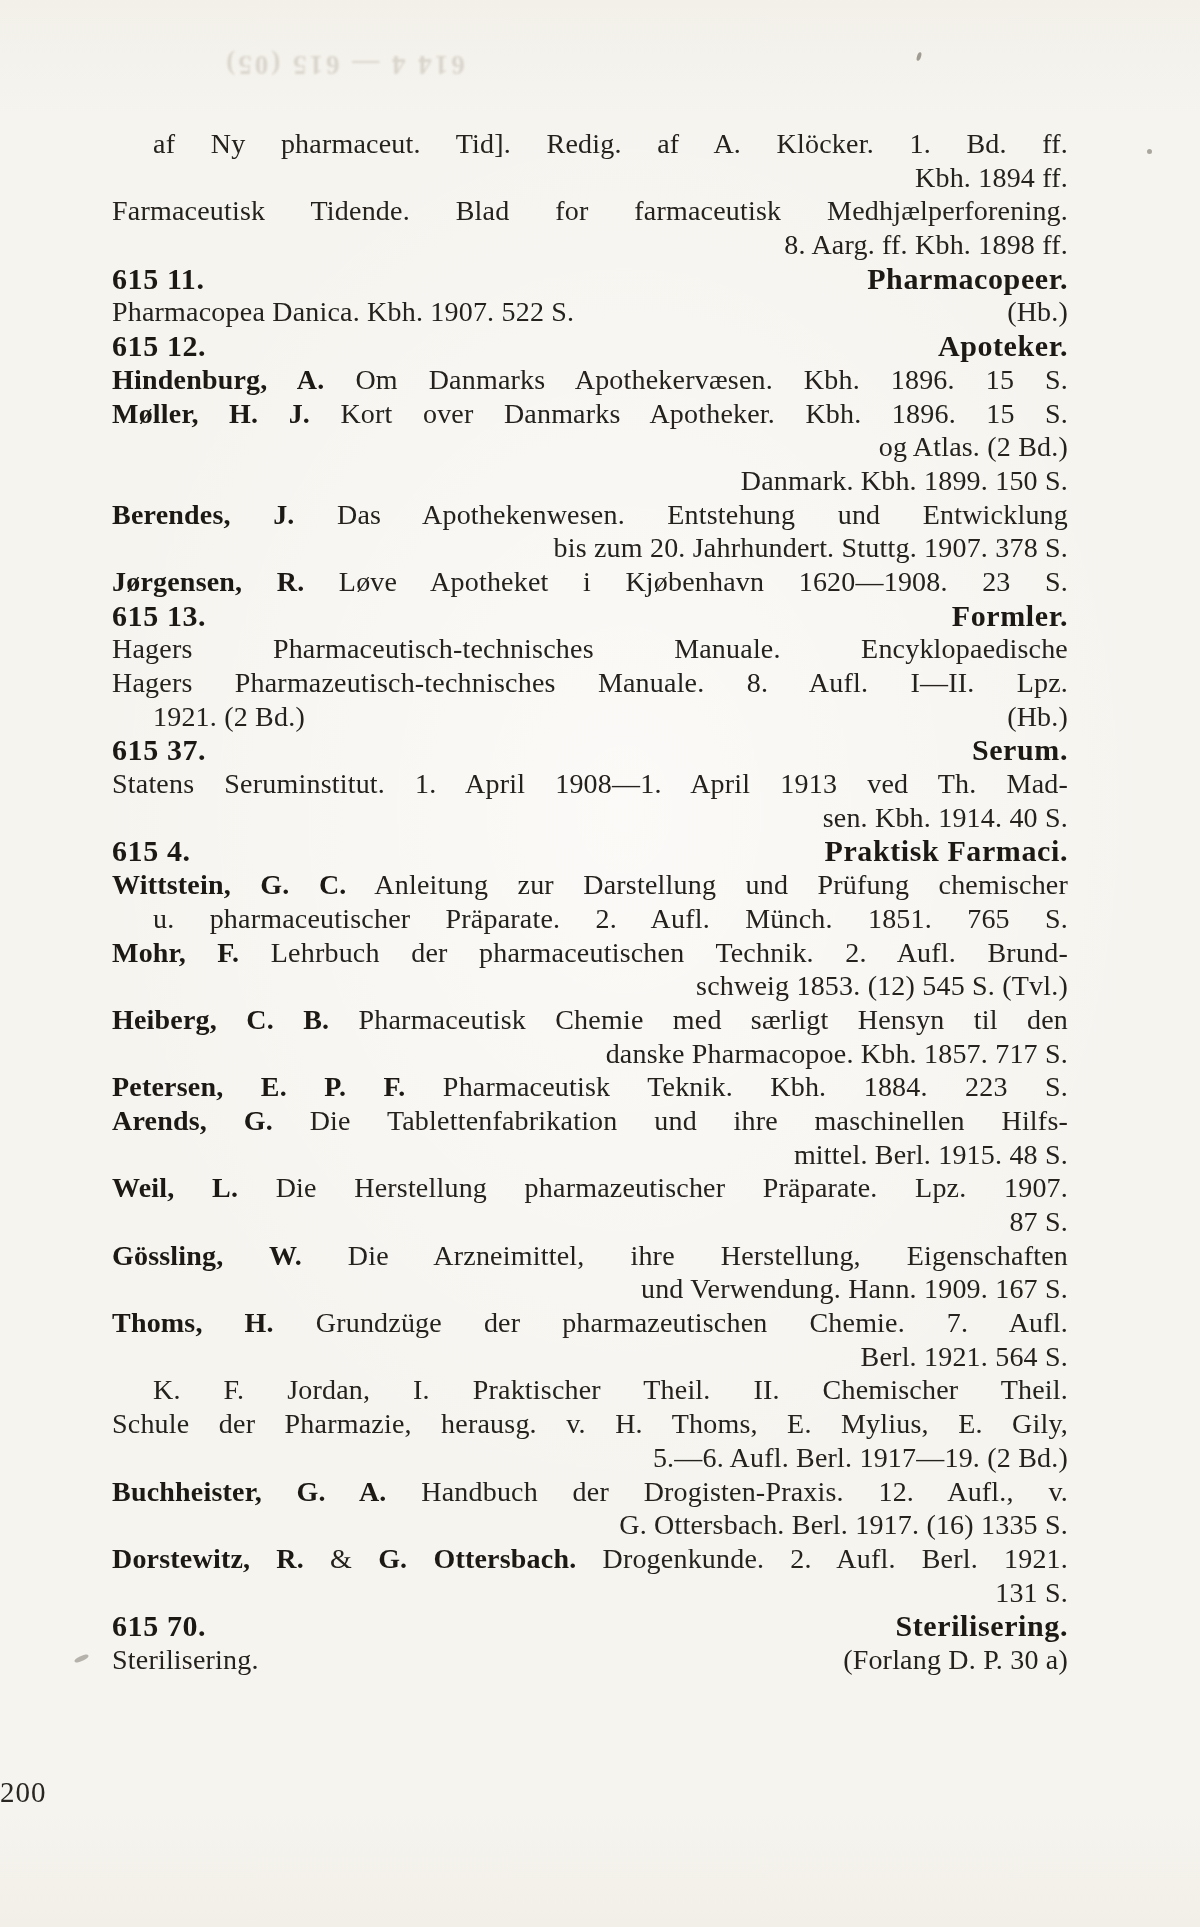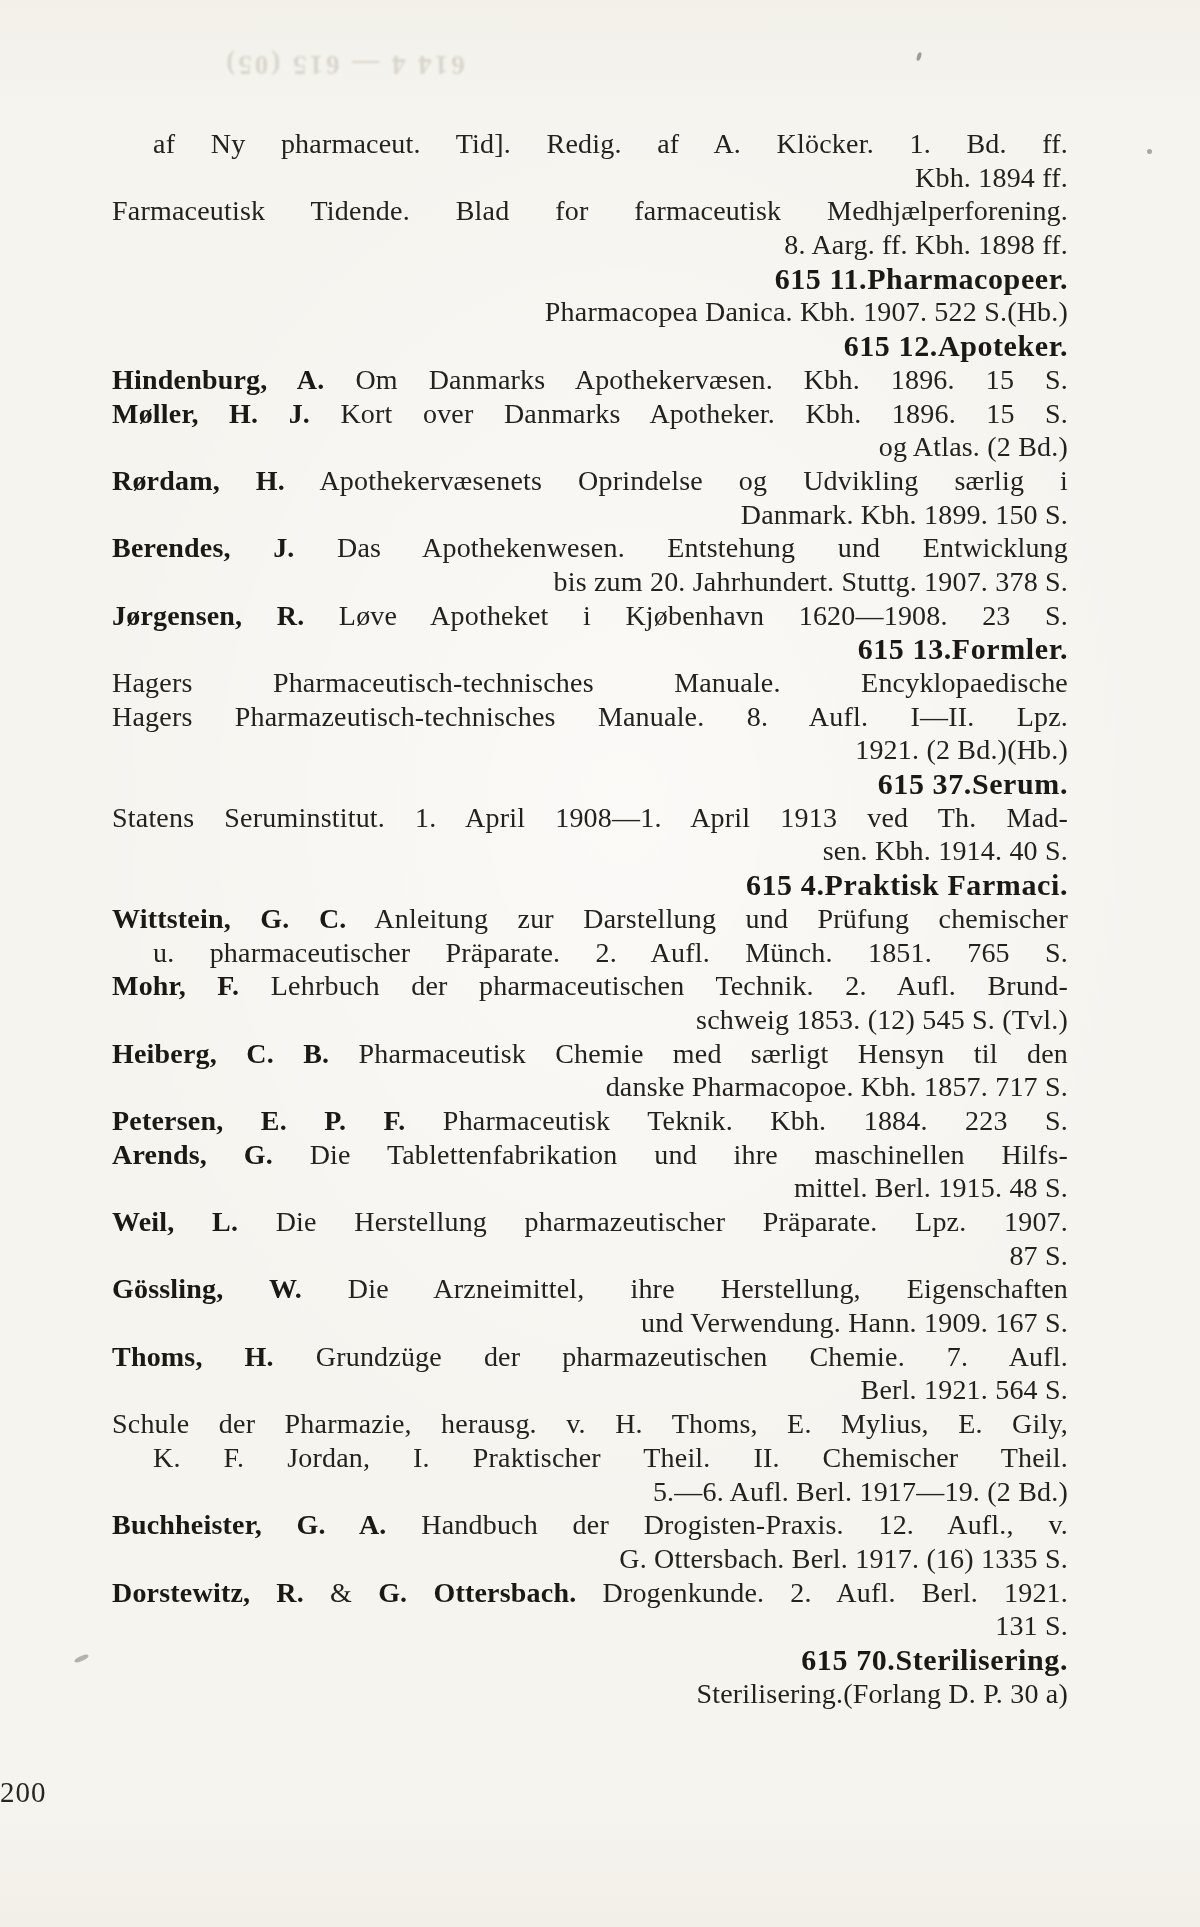--- a/index.html
+++ b/index.html
@@ -21,21 +21,21 @@
     filter:blur(1.1px);
     user-select:none;
   }
   .block{position:absolute;left:112px;top:127px;width:956px;font-family:Liberation Serif, serif;}
   .line{
     height:33.7px;line-height:33.7px;font-size:28px;letter-spacing:0.2px;
     text-rendering:optimizeLegibility;
   }
   .line.just{text-align:justify;text-align-last:justify;}
   .line.left{text-align:right;}
-  .line.split{display:flex;justify-content:flex-end;align-items:baseline;}
+  .line.split{display:flex;justify-content:space-between;align-items:baseline;}
   .line.indent{padding-left:41px;}
   .b{font-weight:bold;color:#1c1915;}
   .line.head{font-size:30px;}
   .line.head .b{letter-spacing:0.6px;}
   .pagenum{
     position:absolute;top:1776px;left:0;width:1160px;text-align:left;
     font-size:29px;letter-spacing:1px;color:#2a2722;
   }
   .speck{position:absolute;background:rgba(75,70,60,0.5);}
   .speck.s1{left:917px;top:52px;width:4px;height:9px;border-radius:50%;transform:rotate(18deg);}
@@ -60,21 +60,20 @@
       <span><span>Pharmacopea Danica. Kbh. 1907. 522 S.</span></span>
       <span><span>(Hb.)</span></span>
     </div>
     <div class="line split head">
       <span><span class="b">615 12.</span></span>
       <span><span class="b">Apoteker.</span></span>
     </div>
     <div class="line just"><span class="b">Hindenburg, A.</span><span> Om Danmarks Apothekervæsen. Kbh. 1896. 15 S.</span></div>
     <div class="line just"><span class="b">Møller, H. J.</span><span> Kort over Danmarks Apotheker. Kbh. 1896. 15 S.</span></div>
     <div class="line left indent"><span>og Atlas. (2 Bd.)</span></div>
-    <div class="line just"><span class="b">Rørdam, H.</span><span> Apothekervæsenets Oprindelse og Udvikling særlig i</span></div>
     <div class="line left indent"><span>Danmark. Kbh. 1899. 150 S.</span></div>
     <div class="line just"><span class="b">Berendes, J.</span><span> Das Apothekenwesen. Entstehung und Entwicklung</span></div>
     <div class="line left indent"><span>bis zum 20. Jahrhundert. Stuttg. 1907. 378 S.</span></div>
     <div class="line just"><span class="b">Jørgensen, R.</span><span> Løve Apotheket i Kjøbenhavn 1620—1908. 23 S.</span></div>
     <div class="line split head">
       <span><span class="b">615 13.</span></span>
       <span><span class="b">Formler.</span></span>
     </div>
     <div class="line just"><span>Hagers Pharmaceutisch-technisches Manuale. Encyklopaedische</span></div>
     <div class="line just"><span>Hagers Pharmazeutisch-technisches Manuale. 8. Aufl. I—II. Lpz.</span></div>
@@ -100,22 +99,22 @@
     <div class="line left indent"><span>danske Pharmacopoe. Kbh. 1857. 717 S.</span></div>
     <div class="line just"><span class="b">Petersen, E. P. F.</span><span> Pharmaceutisk Teknik. Kbh. 1884. 223 S.</span></div>
     <div class="line just"><span class="b">Arends, G.</span><span> Die Tablettenfabrikation und ihre maschinellen Hilfs-</span></div>
     <div class="line left indent"><span>mittel. Berl. 1915. 48 S.</span></div>
     <div class="line just"><span class="b">Weil, L.</span><span> Die Herstellung pharmazeutischer Präparate. Lpz. 1907.</span></div>
     <div class="line left indent"><span>87 S.</span></div>
     <div class="line just"><span class="b">Gössling, W.</span><span> Die Arzneimittel, ihre Herstellung, Eigenschaften</span></div>
     <div class="line left indent"><span>und Verwendung. Hann. 1909. 167 S.</span></div>
     <div class="line just"><span class="b">Thoms, H.</span><span> Grundzüge der pharmazeutischen Chemie. 7. Aufl.</span></div>
     <div class="line left indent"><span>Berl. 1921. 564 S.</span></div>
+    <div class="line just indent"><span>K. F. Jordan, I. Praktischer Theil. II. Chemischer Theil.</span></div>
     <div class="line just"><span>Schule der Pharmazie, herausg. v. H. Thoms, E. Mylius, E. Gily,</span></div>
-    <div class="line just indent"><span>K. F. Jordan, I. Praktischer Theil. II. Chemischer Theil.</span></div>
     <div class="line left indent"><span>5.—6. Aufl. Berl. 1917—19. (2 Bd.)</span></div>
     <div class="line just"><span class="b">Buchheister, G. A.</span><span> Handbuch der Drogisten-Praxis. 12. Aufl., v.</span></div>
     <div class="line left indent"><span>G. Ottersbach. Berl. 1917. (16) 1335 S.</span></div>
     <div class="line just"><span class="b">Dorstewitz, R.</span><span> &amp; </span><span class="b">G. Ottersbach.</span><span> Drogenkunde. 2. Aufl. Berl. 1921.</span></div>
     <div class="line left indent"><span>131 S.</span></div>
     <div class="line split head">
       <span><span class="b">615 70.</span></span>
       <span><span class="b">Sterilisering.</span></span>
     </div>
     <div class="line split">

